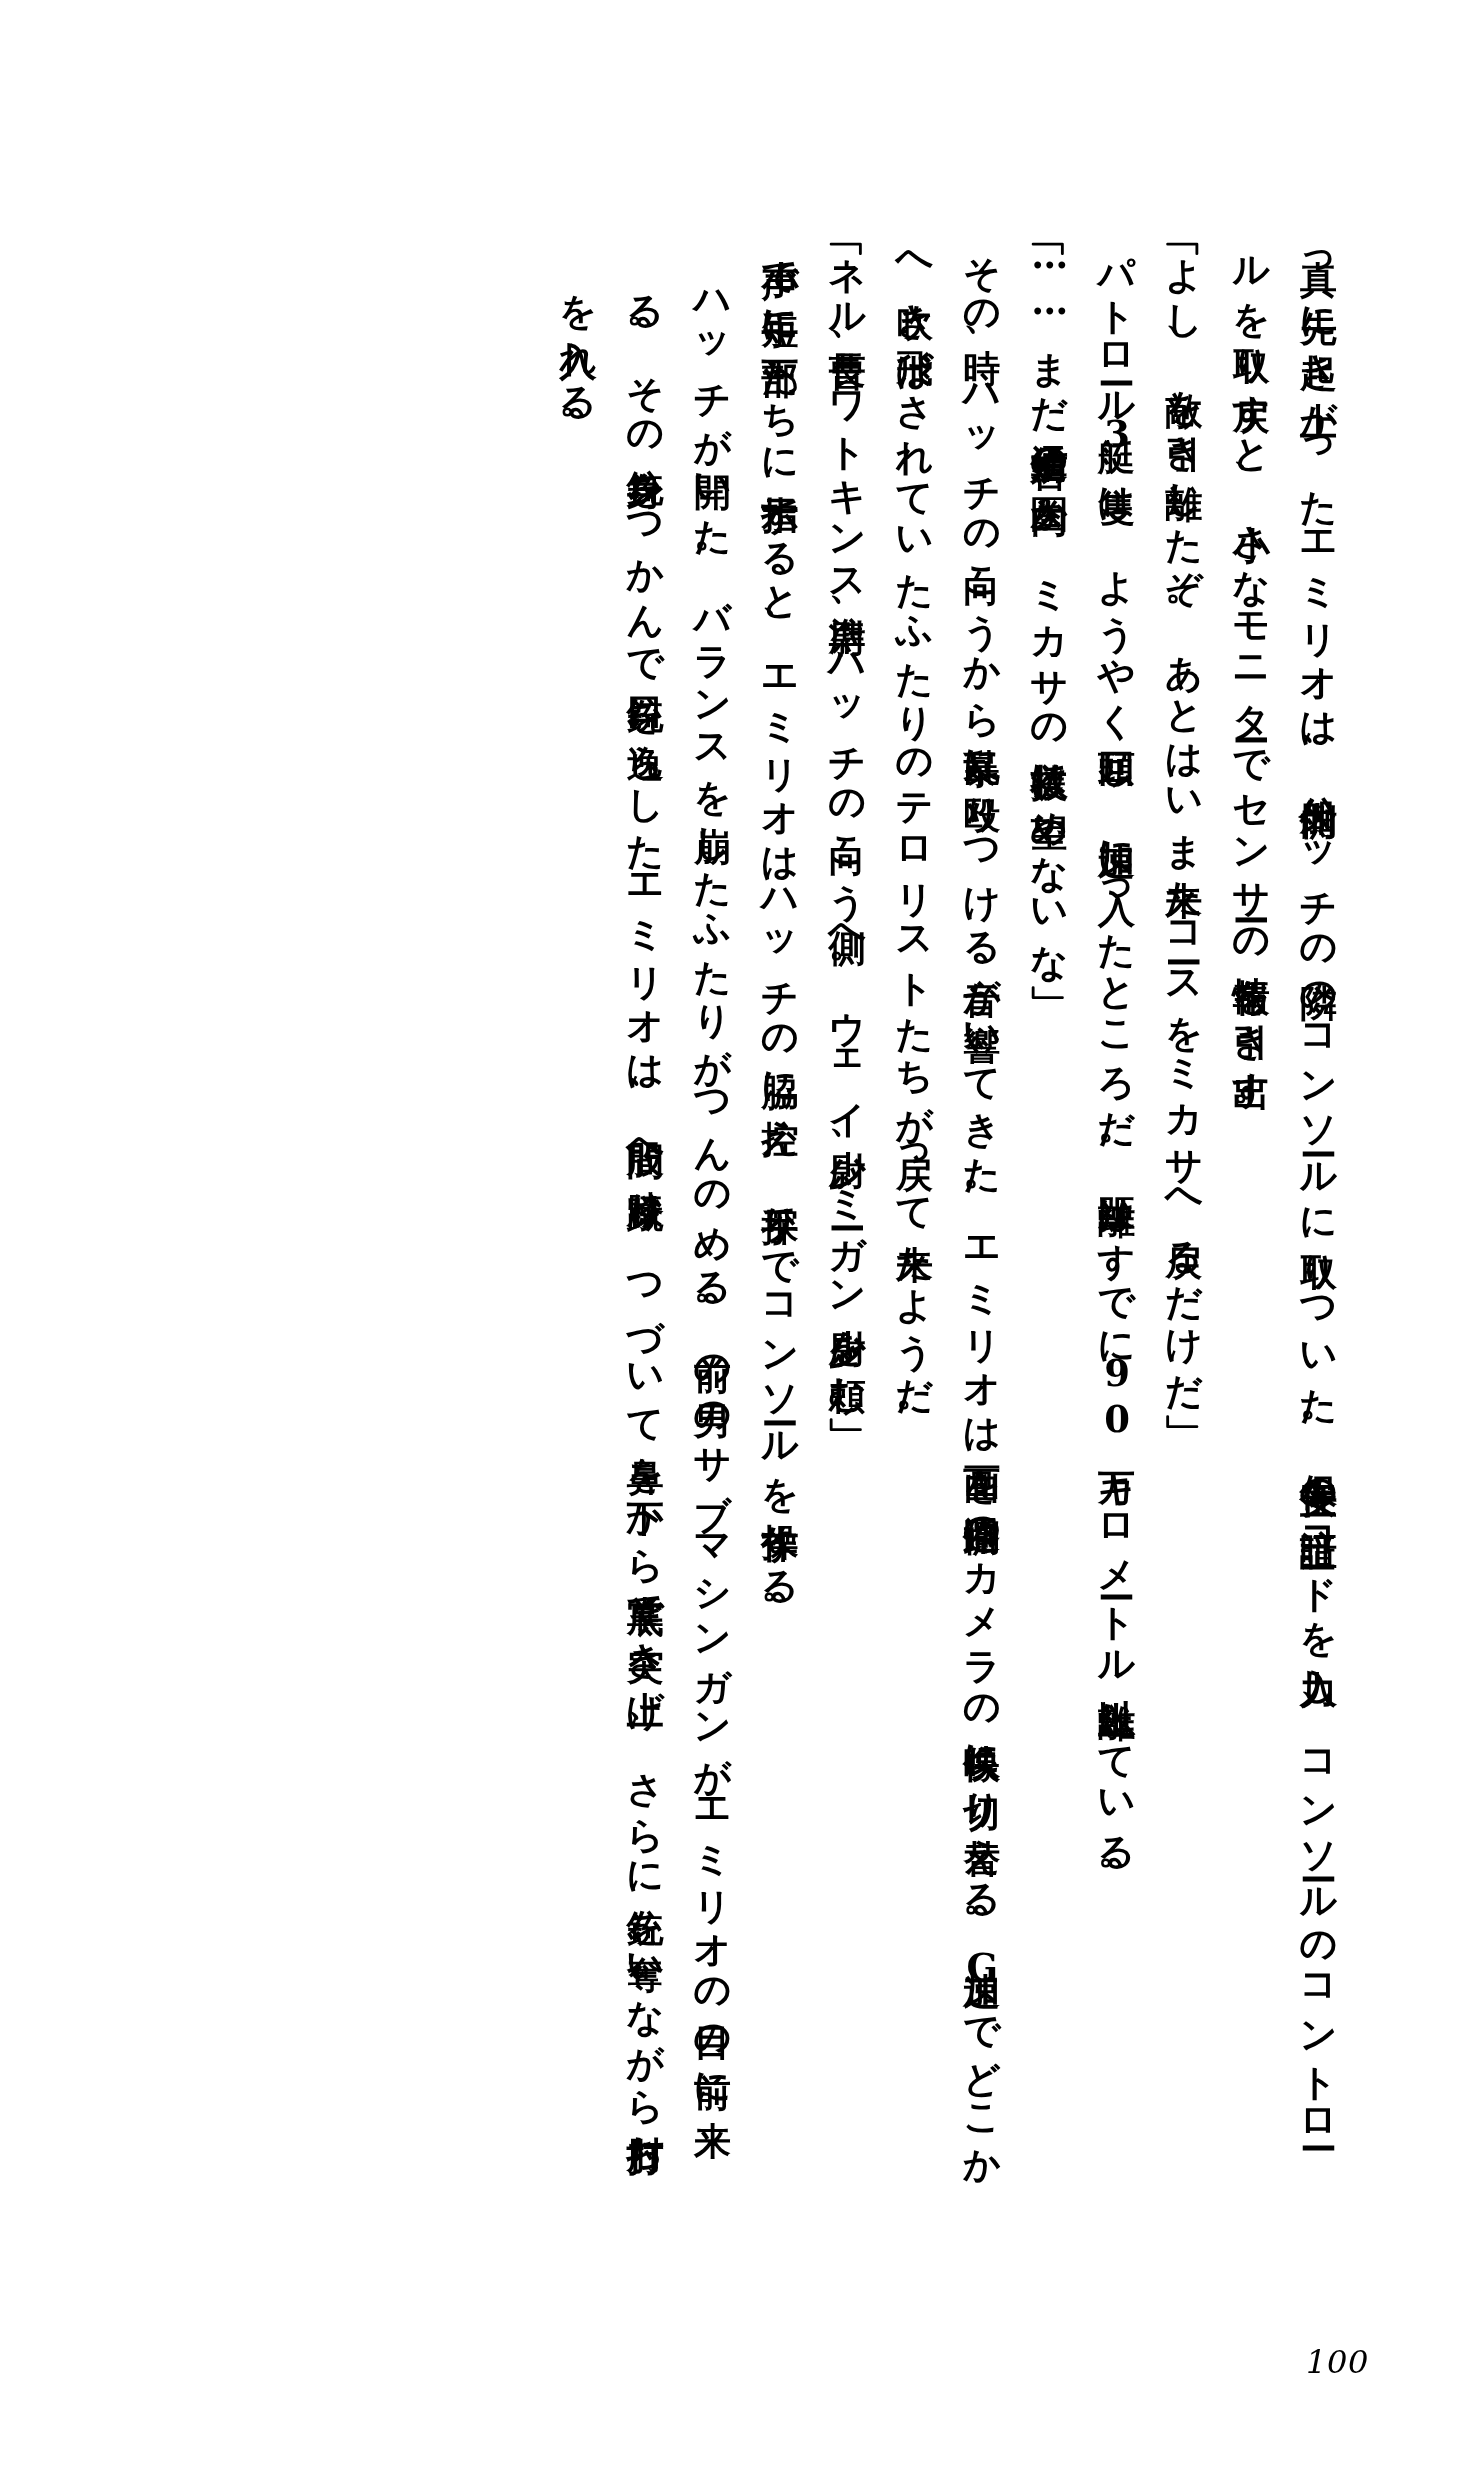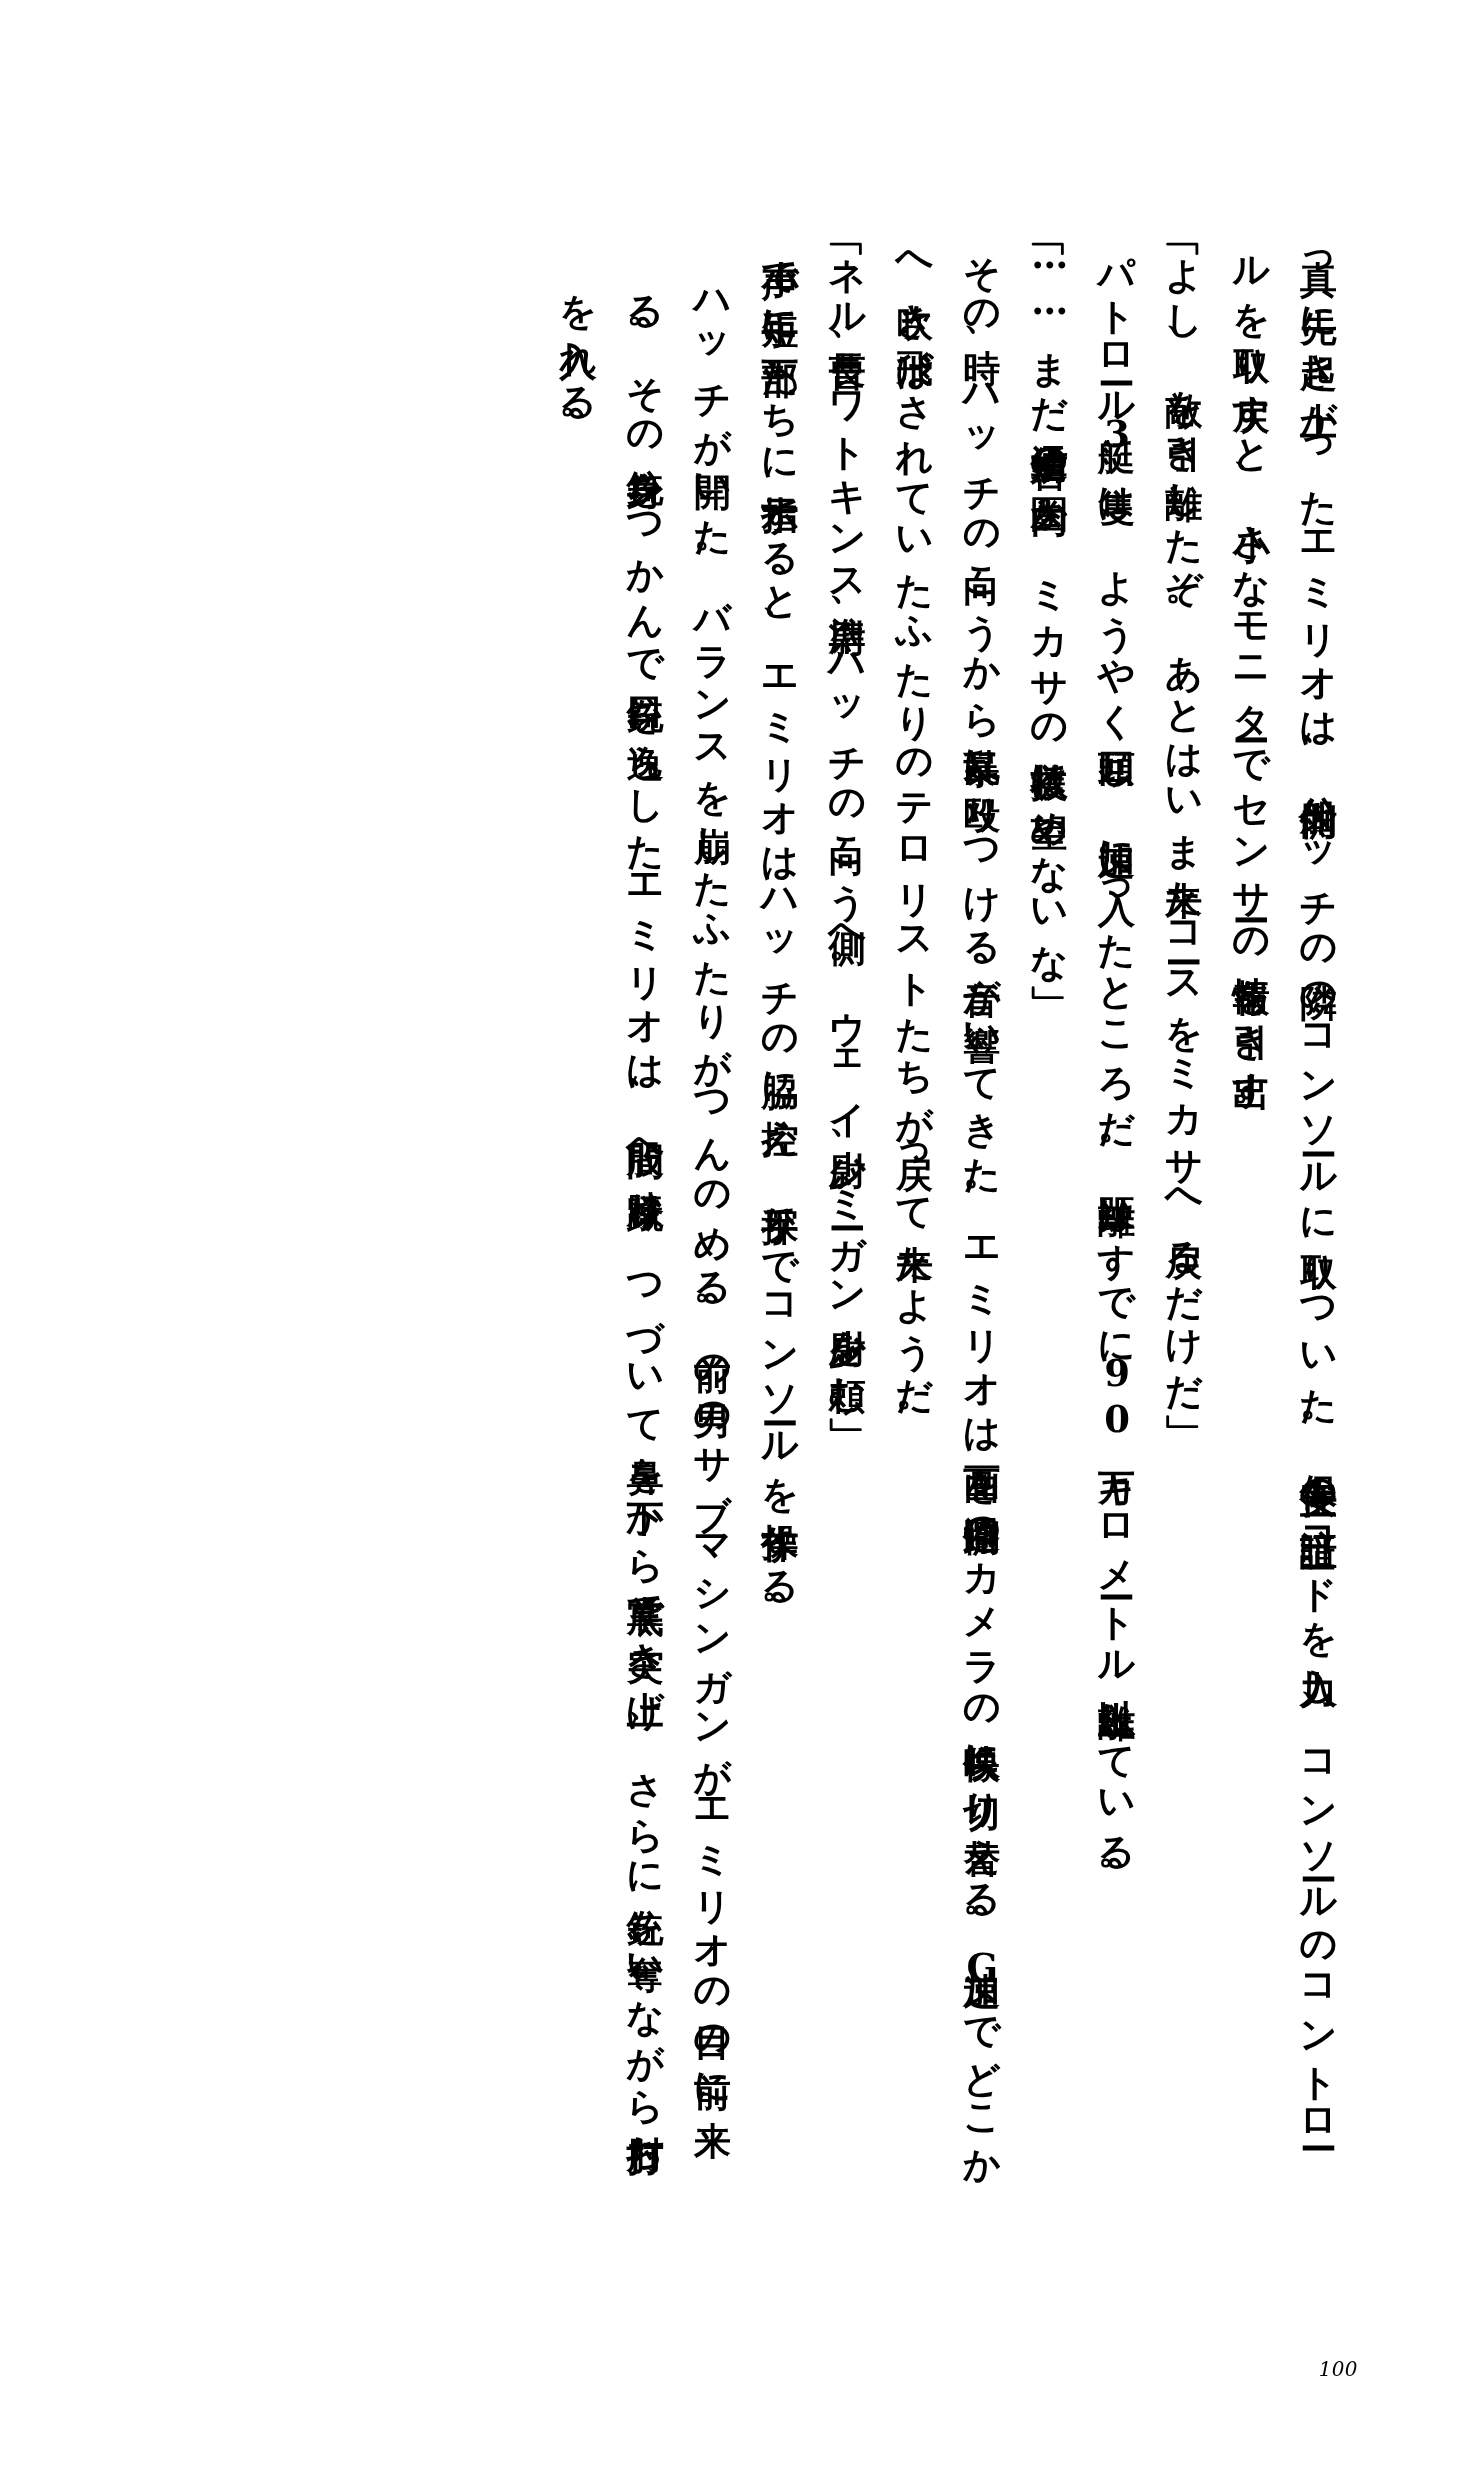--- a/index.html
+++ b/index.html
@@ -40,22 +40,22 @@
     margin: 0;
     padding: 0;
   }
   .para.indent {
     padding-top: 37px;
   }
 
   .page-number {
     position: absolute;
     bottom: 106px;
-    right: 122px;
-    font-size: 20px;
+    right: 111px;
+    font-size: 32px;
     font-style: italic;
     font-family: "DejaVu Serif", "Liberation Serif", serif;
     color: #000000;
     letter-spacing: 0.02em;
   }
 </style>
 </head>
 <body>
 
 <div class="page">

